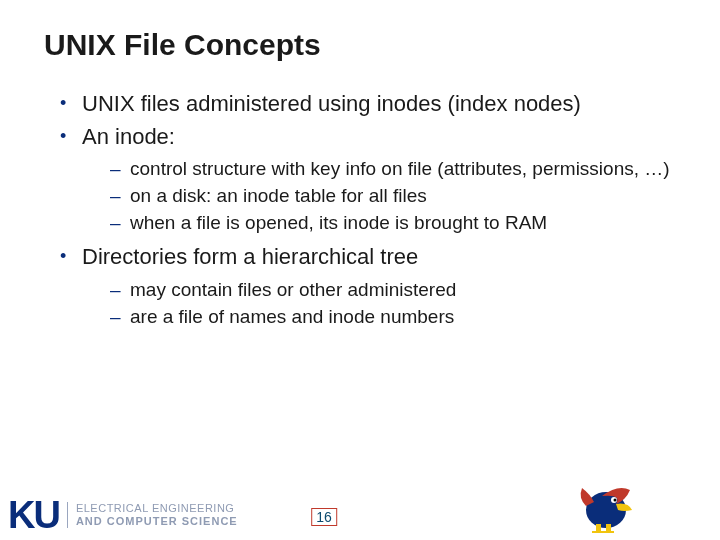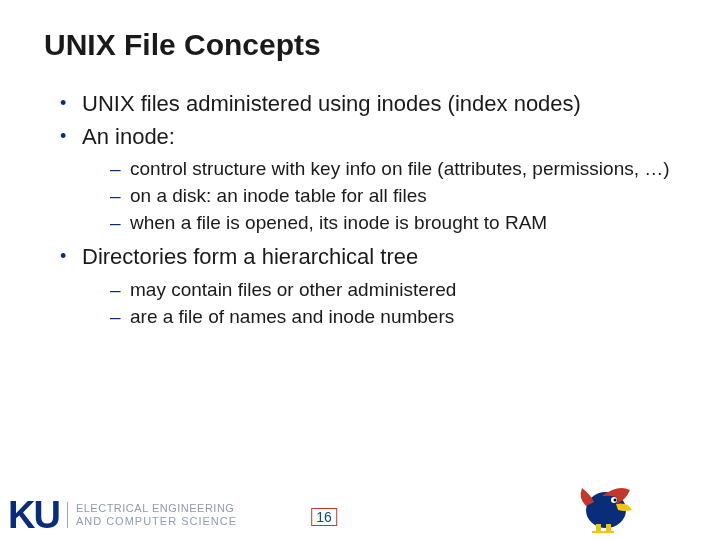--- a/index.html
+++ b/index.html
@@ -98,20 +98,21 @@
     letter-spacing: 0.5px;
     color: #8f9bb3;
     line-height: 1.15;
   }
   .dept-line2 {
     font-family: "Trebuchet MS", sans-serif;
     font-size: 11px;
     letter-spacing: 1px;
     color: #8f9bb3;
     line-height: 1.15;
+    font-weight: bold;
   }
   .page-num {
     position: absolute;
     left: 50%;
     transform: translateX(-50%);
     bottom: 14px;
     border: 1px solid #c0392b;
     padding: 0 4px;
     font-size: 14px;
     color: #0c4a6e;

